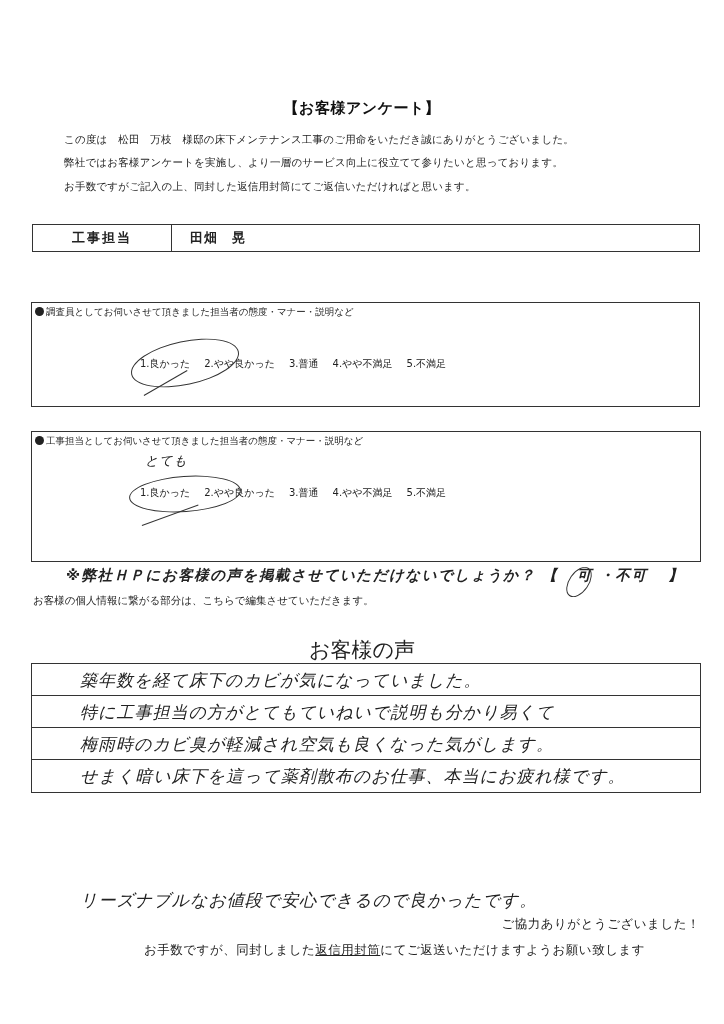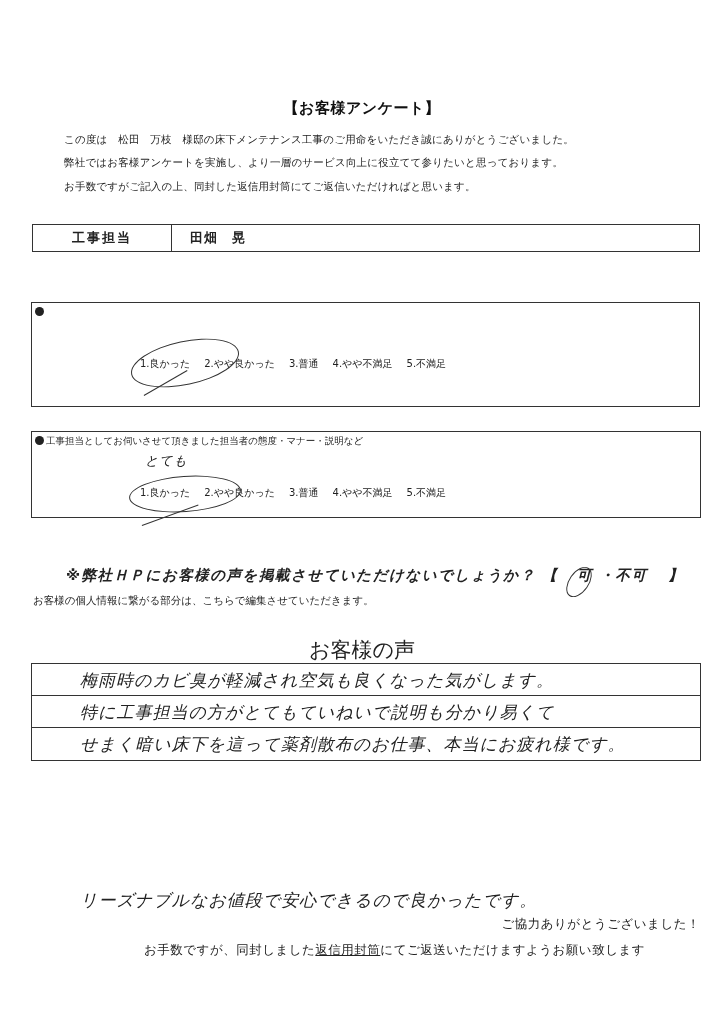--- a/index.html
+++ b/index.html
@@ -45,30 +45,30 @@
   <tbody>
   <tr>
     <td class="role">工事担当</td>
     <td class="name">田畑　晃</td>
   </tr>
 </tbody>
   </table>
 
 <div class="box" style="left:31px; top:302px; width:669px; height:105px;">
   <div class="q">
-    <span class="dot"></span>
+    <span class="dot"></span><span>調査員としてお伺いさせて頂きました担当者の態度・マナー・説明など</span>
   </div>
   <div class="options" style="top:54px;">
     <span class="opt">1.良かった</span><span class="opt">2.やや良かった</span><span class="opt">3.普通</span><span class="opt">4.やや不満足</span><span class="opt">5.不満足</span>
   </div>
   <div class="circle" style="left:98px; top:38px; width:110px; height:44px;"></div>
   <div class="tail" style="left:112px; top:92px; width:50px; transform:rotate(-30deg);"></div>
 </div>
 
-<div class="box" style="left:31px; top:431px; width:670px; height:87px;">
+<div class="box" style="left:31px; top:431px; width:670px; height:131px;">
   <div class="q">
     <span class="dot"></span><span>工事担当としてお伺いさせて頂きました担当者の態度・マナー・説明など</span>
   </div>
   <div class="abs hand" style="left:113px; top:20px; font-size:13px; letter-spacing:1px;">とても</div>
   <div class="options" style="top:54px;">
     <span class="opt">1.良かった</span><span class="opt">2.やや良かった</span><span class="opt">3.普通</span><span class="opt">4.やや不満足</span><span class="opt">5.不満足</span>
   </div>
   <div class="circle" style="left:97px; top:44px; width:112px; height:36px; transform:rotate(-4deg);"></div>
   <div class="tail" style="left:110px; top:93px; width:60px; transform:rotate(-20deg);"></div>
 </div>
@@ -80,24 +80,27 @@
     <span>可</span>
     <span style="position:absolute; left:-8px; top:-2px; width:20px; height:34px; border:1.3px solid #333; border-radius:50%; transform:rotate(35deg);"></span>
   </span><span>・</span><span>不可</span>
   <span style="margin-left:14px;">】</span>
 </div>
 <div class="abs hp-note">お客様の個人情報に繋がる部分は、こちらで編集させていただきます。</div>
 
 <div class="abs voice-title">お客様の声</div>
 <div class="voice-box">
   <div class="voice-row">
-      <span class="txt hand">梅雨時のカビ臭が軽減され空気も良くなった気がします。</span>
+      <span class="txt hand">築年数を経て床下のカビが気になっていました。</span>
     </div>
   <div class="voice-row">
       <span class="txt hand">特に工事担当の方がとてもていねいで説明も分かり易くて</span>
+    </div>
+  <div class="voice-row">
+      <span class="txt hand">梅雨時のカビ臭が軽減され空気も良くなった気がします。</span>
     </div>
   <div class="voice-row">
       <span class="txt hand">せまく暗い床下を這って薬剤散布のお仕事、本当にお疲れ様です。</span>
     </div>
 </div>
 <div class="abs voice-extra hand">リーズナブルなお値段で安心できるので良かったです。</div>
 
 <div class="abs thanks">ご協力ありがとうございました！</div>
 <div class="abs footer">
   <span>お手数ですが、同封しました</span><u>返信用封筒</u><span>にてご返送いただけますようお願い致します</span>

